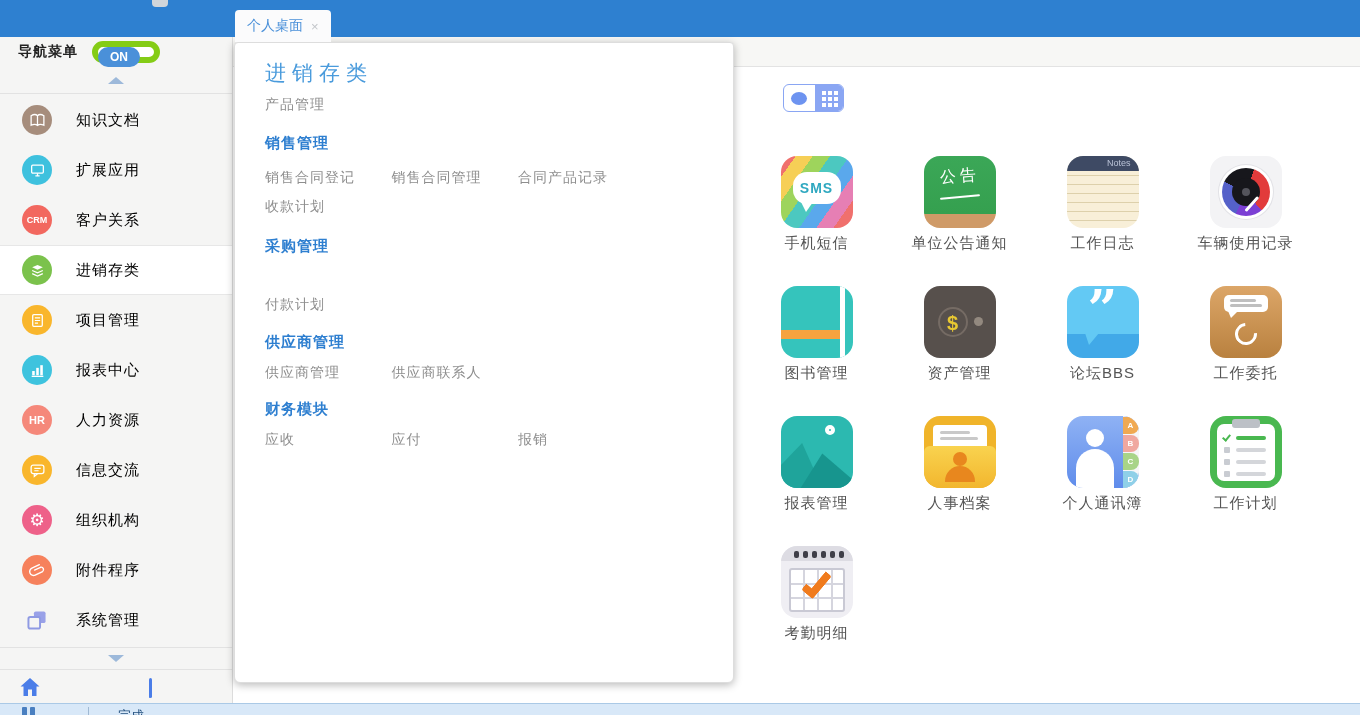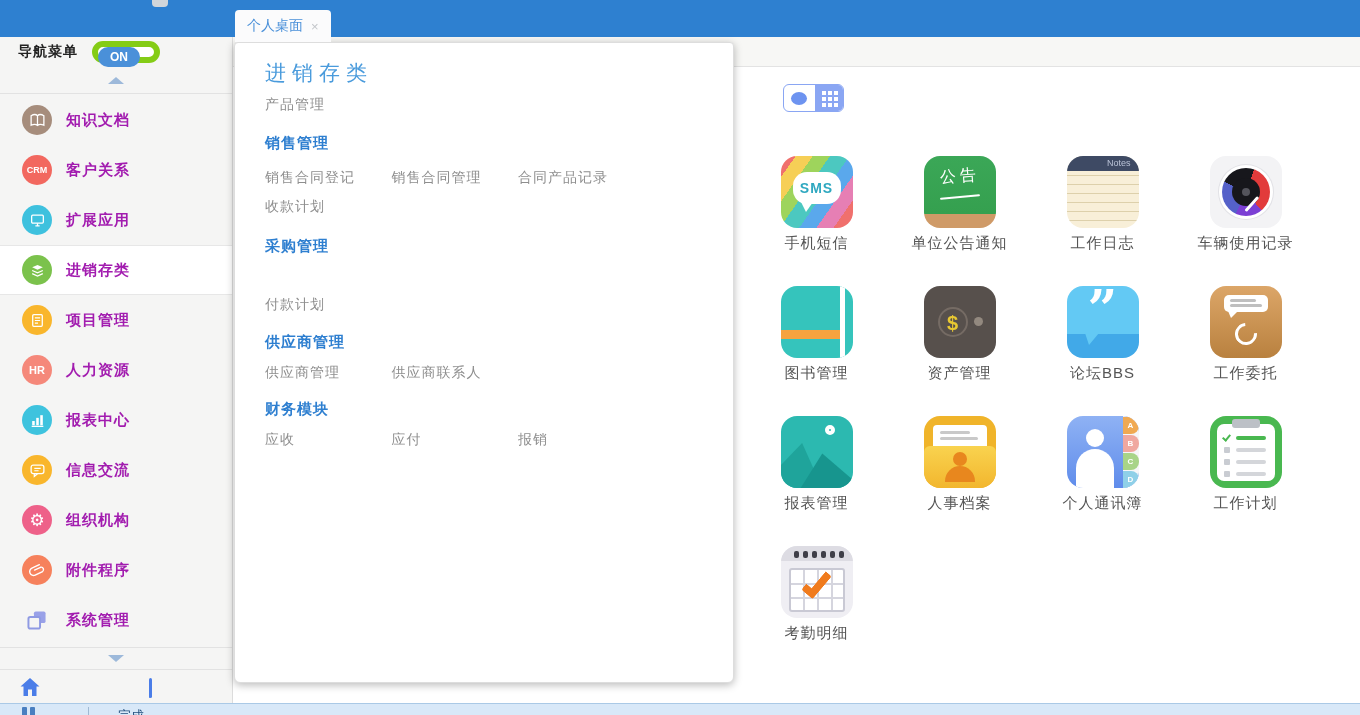--- a/index.html
+++ b/index.html
@@ -21,21 +21,21 @@
   .nav-title { font-size:14px; font-weight:bold; color:#222; margin-left:18px; letter-spacing:1px; }
   .nav-toggle { position:relative; margin-left:14px; width:68px; height:22px; background:#fff; border:6px solid #84cc16; border-radius:12px; cursor:pointer; }
   .nav-toggle .on-seg { position:absolute; left:0; top:0; width:42px; height:20px; background:#4a90d9; border-radius:11px; color:#fff; font-size:12px; font-weight:bold; text-align:center; line-height:20px; }
   .collapse-row { position:absolute; left:0; top:30px; width:100%; height:27px; border-bottom:1px solid #e2e2e2; display:flex; align-items:center; justify-content:center; cursor:pointer; }
   .tri-up { width:0; height:0; border-left:8px solid transparent; border-right:8px solid transparent; border-bottom:7px solid #9db9da; }
   .tri-down { width:0; height:0; border-left:8px solid transparent; border-right:8px solid transparent; border-top:7px solid #9db9da; }
   .menu { position:absolute; left:0; top:58px; width:100%; }
   .side-item { height:50px; display:flex; align-items:center; cursor:pointer; }
   .side-item.selected { background:#fff; border-top:1px solid #e7e7e7; border-bottom:1px solid #e7e7e7; }
   .sicon { width:30px; height:30px; border-radius:50%; margin-left:22px; display:flex; align-items:center; justify-content:center; flex-shrink:0; color:#fff; }
-  .slabel { font-size:15px; color:#a21caf; margin-left:14px; letter-spacing:1px;font-weight:bold; }
+  .slabel { font-size:15px; color:#000000; margin-left:24px; letter-spacing:1px; }
   .badge-txt { font-size:9px; font-weight:bold; color:#fff; letter-spacing:0; }
   .c0{background:#a68d7c;} .c1{background:#3ec1de;} .c2{background:#f2685f;} .c3{background:#7bc24c;}
   .c4{background:#f9b62c;} .c5{background:#f5887a;} .c6{background:#3ec3de;} .c7{background:#f9b62c;}
   .c8{background:#ee6189;} .c9{background:#f6815c;} .c10{background:transparent;}
   .gear-glyph { font-family:"DejaVu Sans",sans-serif; font-size:17px; line-height:1; }
   .expand-row { position:absolute; left:0; top:610px; width:100%; height:22px; display:flex; align-items:center; justify-content:center; cursor:pointer; }
   .side-bottom { position:absolute; left:0; top:632px; width:100%; height:34px; border-top:1px solid #e2e2e2; }
   .home-btn { position:absolute; left:18px; top:5px; width:24px; height:24px; cursor:pointer; }
   .chev-btn { position:absolute; left:146px; top:8px; width:16px; height:16px; cursor:pointer; }
   .chev { width:10px; height:10px; border-left:3.5px solid #4a7de8; border-bottom:3.5px solid #4a7de8; transform:rotate(45deg); border-radius:2px; margin-left:3px; }
@@ -169,68 +169,68 @@
   <div class="menu">
     <div class="side-item">
       <span class="sicon c0">
         <svg width="17" height="17" viewBox="0 0 16 16">
             <path d="M2 3.5 C4.5 2 6.8 2.3 8 3.5 C9.2 2.3 11.5 2 14 3.5 V12.5 C11.5 11.2 9.2 11.6 8 12.6 C6.8 11.6 4.5 11.2 2 12.5 Z M8 3.5 V12.4" fill="none" stroke="#fff" stroke-width="1.2"></path>
           </svg>
       </span>
       <span class="slabel">知识文档</span>
     </div>
     <div class="side-item">
+      <span class="sicon c1">
+        <svg width="17" height="17" viewBox="0 0 16 16">
+            <rect x="2.5" y="3" width="11" height="7.5" rx="1" fill="none" stroke="#fff" stroke-width="1.2"></rect>
+            <path d="M6 13 H10 M8 10.5 V13" stroke="#fff" stroke-width="1.2"></path>
+          </svg>
+      </span>
+      <span class="slabel">扩展应用</span>
+    </div>
+    <div class="side-item">
       <span class="sicon c2">
           <span class="badge-txt">CRM</span>
         </span>
       <span class="slabel">客户关系</span>
     </div>
-    <div class="side-item">
-      <span class="sicon c1">
-        <svg width="17" height="17" viewBox="0 0 16 16">
-            <rect x="2.5" y="3" width="11" height="7.5" rx="1" fill="none" stroke="#fff" stroke-width="1.2"></rect>
-            <path d="M6 13 H10 M8 10.5 V13" stroke="#fff" stroke-width="1.2"></path>
-          </svg>
-      </span>
-      <span class="slabel">扩展应用</span>
-    </div>
     <div class="side-item selected">
       <span class="sicon c3">
         <svg width="17" height="17" viewBox="0 0 16 16">
             <path d="M3 5 L8 2.8 L13 5 L8 7.2 Z" fill="#fff"></path>
             <path d="M3 8 L8 10.2 L13 8 M3 11 L8 13.2 L13 11" fill="none" stroke="#fff" stroke-width="1.2"></path>
           </svg>
       </span>
       <span class="slabel">进销存类</span>
     </div>
     <div class="side-item">
       <span class="sicon c4">
         <svg width="17" height="17" viewBox="0 0 16 16">
             <rect x="3.5" y="2.5" width="9" height="11" rx="1" fill="none" stroke="#fff" stroke-width="1.2"></rect>
             <path d="M5.5 5.5 H10.5 M5.5 8 H10.5 M5.5 10.5 H8.5" stroke="#fff" stroke-width="1.1"></path>
           </svg>
       </span>
       <span class="slabel">项目管理</span>
+    </div>
+    <div class="side-item">
+      <span class="sicon c6">
+        <svg width="17" height="17" viewBox="0 0 16 16">
+            <rect x="3" y="8.5" width="2.4" height="4" fill="#fff"></rect>
+            <rect x="6.8" y="5.5" width="2.4" height="7" fill="#fff"></rect>
+            <rect x="10.6" y="3" width="2.4" height="9.5" fill="#fff"></rect>
+            <path d="M2.5 13.5 H13.5" stroke="#fff" stroke-width="1.2"></path>
+          </svg>
+      </span>
+      <span class="slabel">报表中心</span>
     </div>
     <div class="side-item">
       <span class="sicon c5">
           <span class="badge-txt" style="font-size:11px;">HR</span>
         </span>
       <span class="slabel">人力资源</span>
-    </div>
-    <div class="side-item">
-      <span class="sicon c6">
-        <svg width="17" height="17" viewBox="0 0 16 16">
-            <rect x="3" y="8.5" width="2.4" height="4" fill="#fff"></rect>
-            <rect x="6.8" y="5.5" width="2.4" height="7" fill="#fff"></rect>
-            <rect x="10.6" y="3" width="2.4" height="9.5" fill="#fff"></rect>
-            <path d="M2.5 13.5 H13.5" stroke="#fff" stroke-width="1.2"></path>
-          </svg>
-      </span>
-      <span class="slabel">报表中心</span>
     </div>
     <div class="side-item">
       <span class="sicon c7">
         <svg width="17" height="17" viewBox="0 0 16 16">
             <rect x="2" y="3" width="12" height="8" rx="2" fill="none" stroke="#fff" stroke-width="1.2"></rect>
             <path d="M5 11 L5 13.5 L8 11" fill="none" stroke="#fff" stroke-width="1.2"></path>
             <path d="M5 6 H11 M5 8.2 H9" stroke="#fff" stroke-width="1"></path>
           </svg>
       </span>
       <span class="slabel">信息交流</span>

